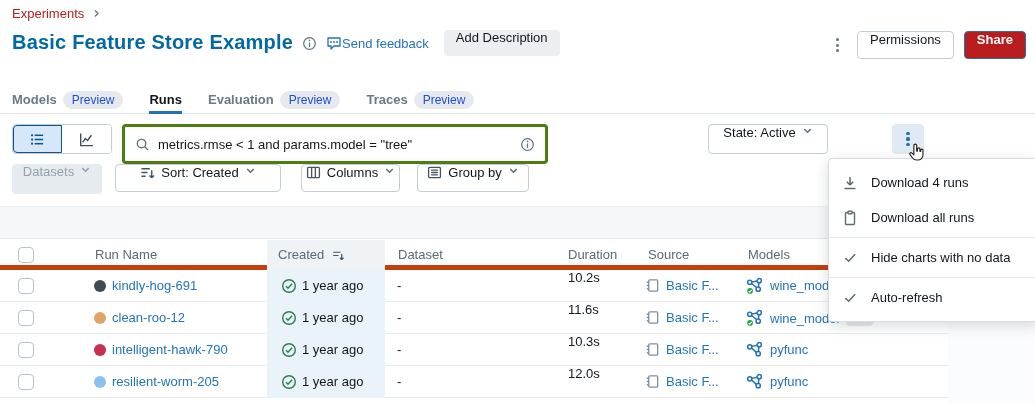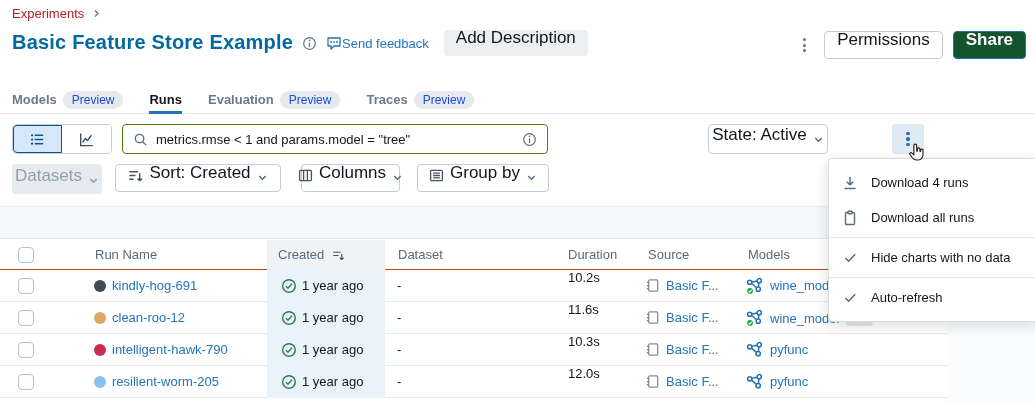--- a/index.html
+++ b/index.html
@@ -6,61 +6,61 @@
   html,body { background:#fff; }
   body { font-family:"Liberation Sans", sans-serif; color:#11171c; font-size:13px; }
   .stage { position:relative; width:1035px; height:403px; background:#fff; overflow:hidden; }
 
   
   .breadcrumb { position:absolute; left:12px; top:6px; display:flex; align-items:center; gap:8px; }
   .breadcrumb a { color:#b91c1c; text-decoration:none; }
   .title-row { position:absolute; left:12px; top:28px; display:flex; align-items:center; gap:9px; }
   .page-title { font-size:20px; font-weight:700; color:#0369a1; letter-spacing:.2px; }
   .feedback { display:flex; align-items:center; color:#2374bb; cursor:pointer; }
-  .btn { display:inline-flex; align-items:flex-end; justify-content:center; gap:6px; height:28px;
-         padding:8px 12px; border:1px solid #c3cdd6; border-radius:4px; background:#fff; color:#11171c;
-         font-size:17px; cursor:pointer; white-space:nowrap; }
+  .btn { display:inline-flex; align-items:flex-start; justify-content:center; gap:6px; height:28px;
+         padding:0 12px; border:1px solid #c3cdd6; border-radius:4px; background:#fff; color:#11171c;
+         font-size:13px; cursor:pointer; white-space:nowrap; }
   .btn-soft { height:26px; background:#eceff2; border:none; border-radius:4px; }
   .hdr-actions { position:absolute; top:31px; right:9px; display:flex; align-items:center; gap:10px; }
   .kebab { display:inline-flex; flex-direction:column; gap:2.5px; padding:6px 8px; cursor:pointer; }
   .kebab i { width:3px; height:3px; border-radius:50%; background:#5f7281; }
-  .btn-primary { background:#14532d; border-color:#2272b4; color:#fff; font-weight:600; }
+  .btn-primary { background:#b91c1c; border-color:#2272b4; color:#fff; font-weight:600; }
 
   
   .tabs { position:absolute; left:0; top:86px; width:1035px; height:28px; border-bottom:1px solid #dfe5ea;
           display:flex; align-items:center; gap:26px; padding-left:12px; }
   .tab { display:flex; align-items:center; gap:6px; height:28px; cursor:pointer; font-weight:600; color:#6a7a88; }
   .tab .pill { background:#e6eaee; color:#1d4ed8; font-weight:400; font-size:12px; border-radius:10px; padding:2px 9px; }
   .tab.active { color:#11171c; border-bottom:3px solid #2272b4; padding-top:3px; }
 
   
   .tbar { position:absolute; left:0; width:1035px; height:30px; }
   .t1 { top:124px; } .t2 { top:164px; }
   .abs { position:absolute; top:0; }
   .seg { left:12px; width:100px; height:30px; display:flex; border:1px solid #c3cdd6; border-radius:4px; overflow:hidden; }
   .seg > div { flex:1; display:flex; align-items:center; justify-content:center; cursor:pointer; background:#fff; }
   .seg .sel { background:#d5e7f8; outline:1.5px solid #0e538b; outline-offset:-1.5px; border-radius:4px 0 0 4px; }
-  .search { left:122px; width:426px; height:30px; border:1px solid #4d7c0f; border-radius:4px;
+  .search { left:122px; width:426px; height:40px; border:3px solid #4d7c0f; border-radius:4px;
             display:flex; align-items:center; gap:8px; padding:0 10px; background:#fff; }
   .search input { flex:1; border:none; outline:none; font:13px "Liberation Sans",sans-serif; color:#11171c; background:transparent; }
   .drop { height:30px; }
   .tc { left:558px; width:120px; } .st { left:708px; width:120px; }
   .kebab2 { left:892px; width:32px; height:30px; background:#dfeaf4; border-radius:4px;
             display:flex; flex-direction:column; align-items:center; justify-content:center; gap:2.5px; cursor:pointer; }
   .kebab2 i { width:3.2px; height:3.2px; border-radius:50%; background:#2272b4; }
   .newrun { left:936px; width:90px; }
   .disabled-btn { left:12px; width:90px; height:30px; background:#e6ebef; border:none; color:#93a1ad; }
-  .sortb { left:115px; width:166px; } .colsb { left:301px; width:99px; } .grpb { left:417px; width:132px; }
+  .sortb { left:115px; width:166px; } .colsb { left:301px; width:99px; } .grpb { left:417px; width:112px; }
 
   
   .band { position:absolute; left:0; top:206px; width:1035px; height:33px; background:#f5f7f9;
           border-top:1px solid #eceff2; border-bottom:1px solid #e2e7eb; }
 
   
-  .thead { position:absolute; left:0; top:240px; width:948px; height:30px; border-bottom:1px solid #c2410c; color:#5a6a77; font-weight:500; }
+  .thead { position:absolute; left:0; top:240px; width:948px; height:30px; border-bottom:5px solid #c2410c; color:#5a6a77; font-weight:500; }
   .thead .hcell { position:absolute; top:7px; }
   .created-hl-h { position:absolute; left:267px; top:0; width:118px; height:30px; background:#eff3f6; }
   .row { position:absolute; left:0; width:948px; height:32px; border-bottom:1px solid #e5eaee; background:#fff; }
   .created-hl { position:absolute; left:267px; top:0; width:118px; height:32px; background:#ebf3fa; }
   .cb { position:absolute; left:18px; width:16px; height:16px; border:1px solid #b6c2cc; border-radius:4px; background:#fff; cursor:pointer; }
   .thead .cb { top:7px; } .row .cb { top:8px; }
   .dot { position:absolute; left:94px; top:10px; width:12px; height:12px; border-radius:50%; }
   .rlink { position:absolute; left:112px; top:8px; color:#2374bb; text-decoration:none; cursor:pointer; }
   .cicon { position:absolute; left:281px; top:8px; }
   .ctext { position:absolute; left:302px; top:8px; }

